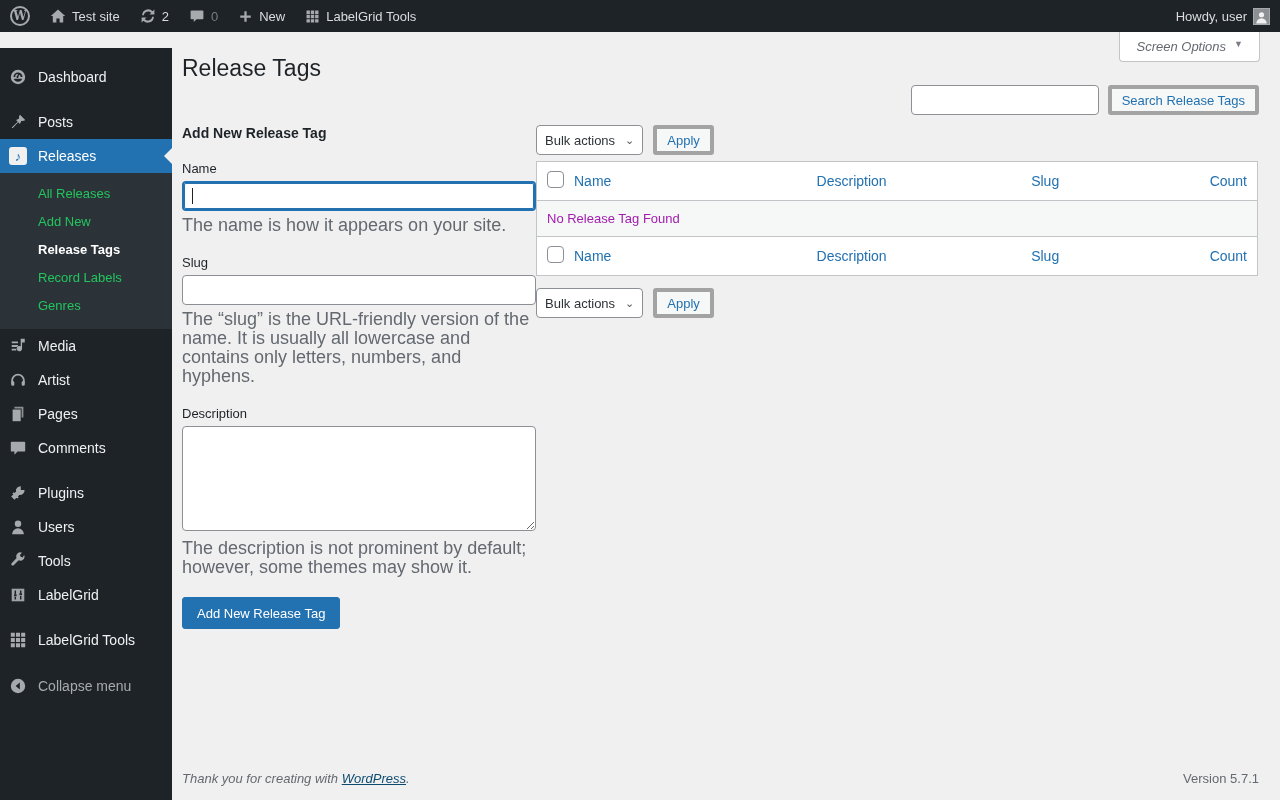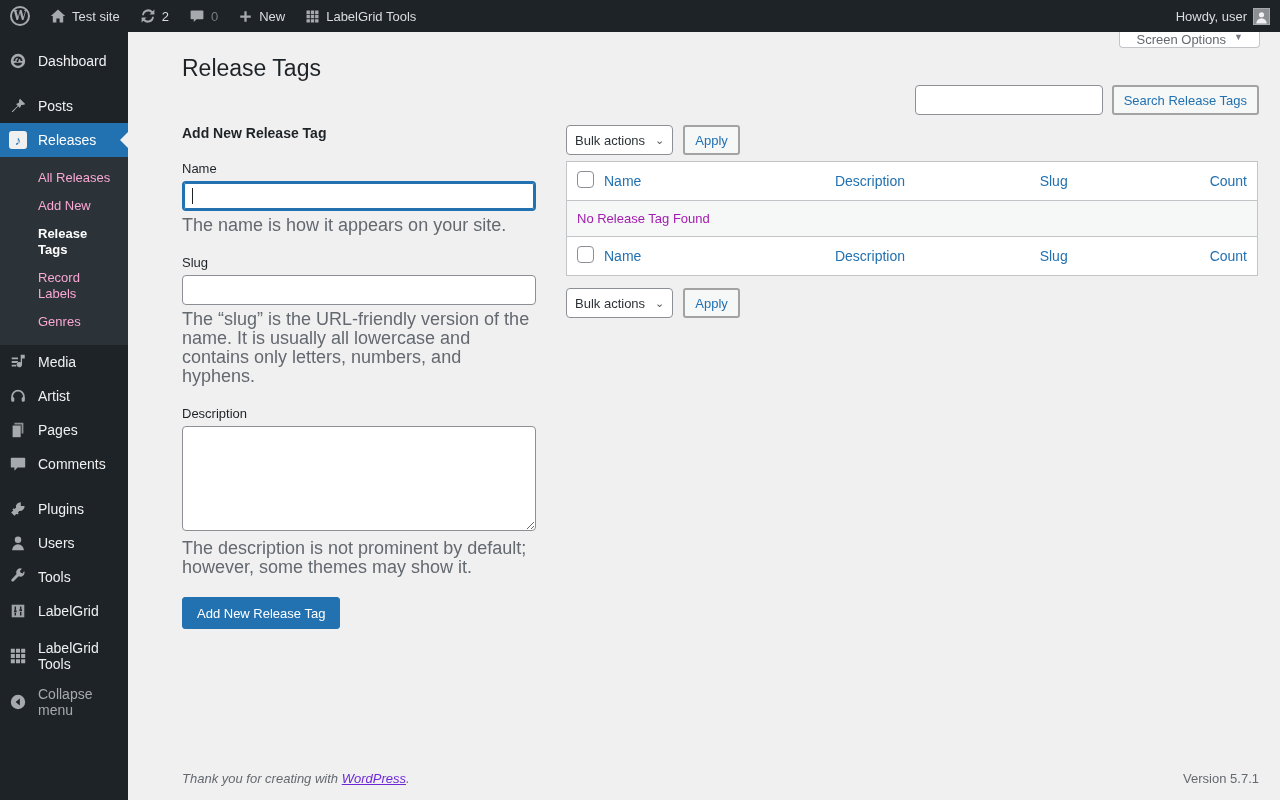--- a/index.html
+++ b/index.html
@@ -26,75 +26,75 @@
     display:flex; align-items:center; justify-content:center;
     font-size:12px; font-weight:bold; color:#a7aaad; font-family:"DejaVu Serif",serif;
   }
   .avatar {
     width:17px; height:17px; background:#8c8f94; border:1px solid #a7aaad;
     display:flex; align-items:flex-end; justify-content:center; overflow:hidden;
   }
 
   
   .sidebar {
-    position:fixed; top:32px; left:0; bottom:0; width:128px;
+    position:fixed; top:48px; left:0; bottom:0; width:172px;
     background:#1d2327; color:#f0f0f1; padding-top:12px; z-index:50;
   }
   .menu-item {
     display:flex; align-items:center; gap:10px; height:34px;
     padding:0 8px; font-size:14px; cursor:pointer; position:relative; color:#f0f0f1;
   }
   .menu-item .mi-ico { width:20px; height:20px; color:#a7aaad; display:flex; align-items:center; justify-content:center; flex:none; }
   .menu-item.active { background:#2271b1; color:#fff; }
   .menu-item.active .mi-ico { color:#fff; }
   .menu-item.active::after {
     content:""; position:absolute; right:0; top:50%; margin-top:-8px;
     border:8px solid transparent; border-right-color:#f0f0f1;
   }
   .menu-sep { height:11px; }
   .submenu { background:#2c3338; padding:7px 0 9px; }
   .submenu-item {
     display:block; padding:6px 12px 6px 38px; font-size:13px;
-    color:#f9a8d4; cursor:pointer; line-height:16px;
+    color:#22c55e; cursor:pointer; line-height:16px;
   }
   .submenu-item.current { color:#fff; font-weight:bold; }
   .note-box {
     width:18px; height:18px; background:#f0f0f1; border-radius:3px;
     display:flex; align-items:center; justify-content:center;
     color:#2271b1; font-size:13px; font-weight:bold;
   }
   .collapse-row { margin-top:12px; color:#a7aaad; }
   .collapse-row .mi-label { color:#a7aaad; }
 
   
   .content {
     margin-left:160px; margin-top:32px; height:768px;
     position:relative; display:flex; flex-direction:column;
     background:#f0f0f1;
   }
   .screen-options {
     position:absolute; top:0; right:20px;
     background:#fff; border:1px solid #c3c4c7; border-top:none;
-    border-radius:0 0 4px 4px; padding:0 16px; color:#646970;
-    font-size:13px; cursor:pointer; display:flex; align-items:flex-start; gap:8px;
+    border-radius:0 0 4px 4px; padding:7px 16px; color:#646970;
+    font-size:13px; cursor:pointer; display:flex; align-items:flex-start; gap:8px;font-style:italic;
   }
   .screen-options .tri { font-size:9px; color:#787c82; }
   .page-header { padding:21px 20px 0 22px; position:relative; height:93px; flex:none; }
   .page-title { font-size:23px; font-weight:400; color:#1d2327; line-height:30px; font-family:"Liberation Sans",sans-serif; }
   .search-form { position:absolute; top:53px; right:21px; display:flex; gap:9px; }
   .search-input {
     width:188px; height:30px; border:1px solid #8c8f94; border-radius:4px;
     background:#fff; padding:0 8px; font-size:13px; font-family:inherit;
   }
   .btn-secondary {
-    height:30px; background:#f6f7f7; border:2px solid #a3a3a3; border-radius:3px;
+    height:30px; background:#f6f7f7; border:4px solid #a3a3a3; border-radius:3px;
     color:#2271b1; padding:0 10px; font-size:13px; cursor:pointer; font-family:inherit;
   }
   .columns { display:flex; padding:0 22px; flex:none; }
-  .form-col { width:354px; flex:none; margin-right:30px; }
+  .form-col { width:354px; flex:none; }
   .table-col { flex:1; }
 
   
   .form-heading { font-size:14px; font-weight:bold; color:#1d2327; margin-bottom:20px; }
   .field { margin-bottom:20px; }
   .field label { display:block; font-size:13px; color:#1d2327; margin-bottom:5px; }
   .text-input {
     width:100%; height:30px; border:1px solid #8c8f94; border-radius:4px;
     background:#fff; padding:0 8px; font-size:14px; font-family:inherit; color:#2c3338;
   }
@@ -131,21 +131,21 @@
     background:#f6f7f7; padding:10px; color:#a21caf; font-size:13px;
     border-top:1px solid #c3c4c7; border-bottom:1px solid #c3c4c7;
   }
 
   
   .footer {
     margin-top:auto; display:flex; justify-content:space-between; align-items:baseline;
     padding:0 21px 14px 22px; font-size:13px; color:#646970;
   }
   .footer .thanks { font-style:italic; }
-  .footer a { color:#6d28d9; }
+  .footer a { color:#0c4a6e; }
   .caret-wrap { position:relative; }
   .caret {
     position:absolute; left:10px; top:7px; width:1px; height:16px; background:#1d2327;
   }
 </style>
 </head>
 <body>
 
 <div class="admin-bar">
   <div class="ab-left">

